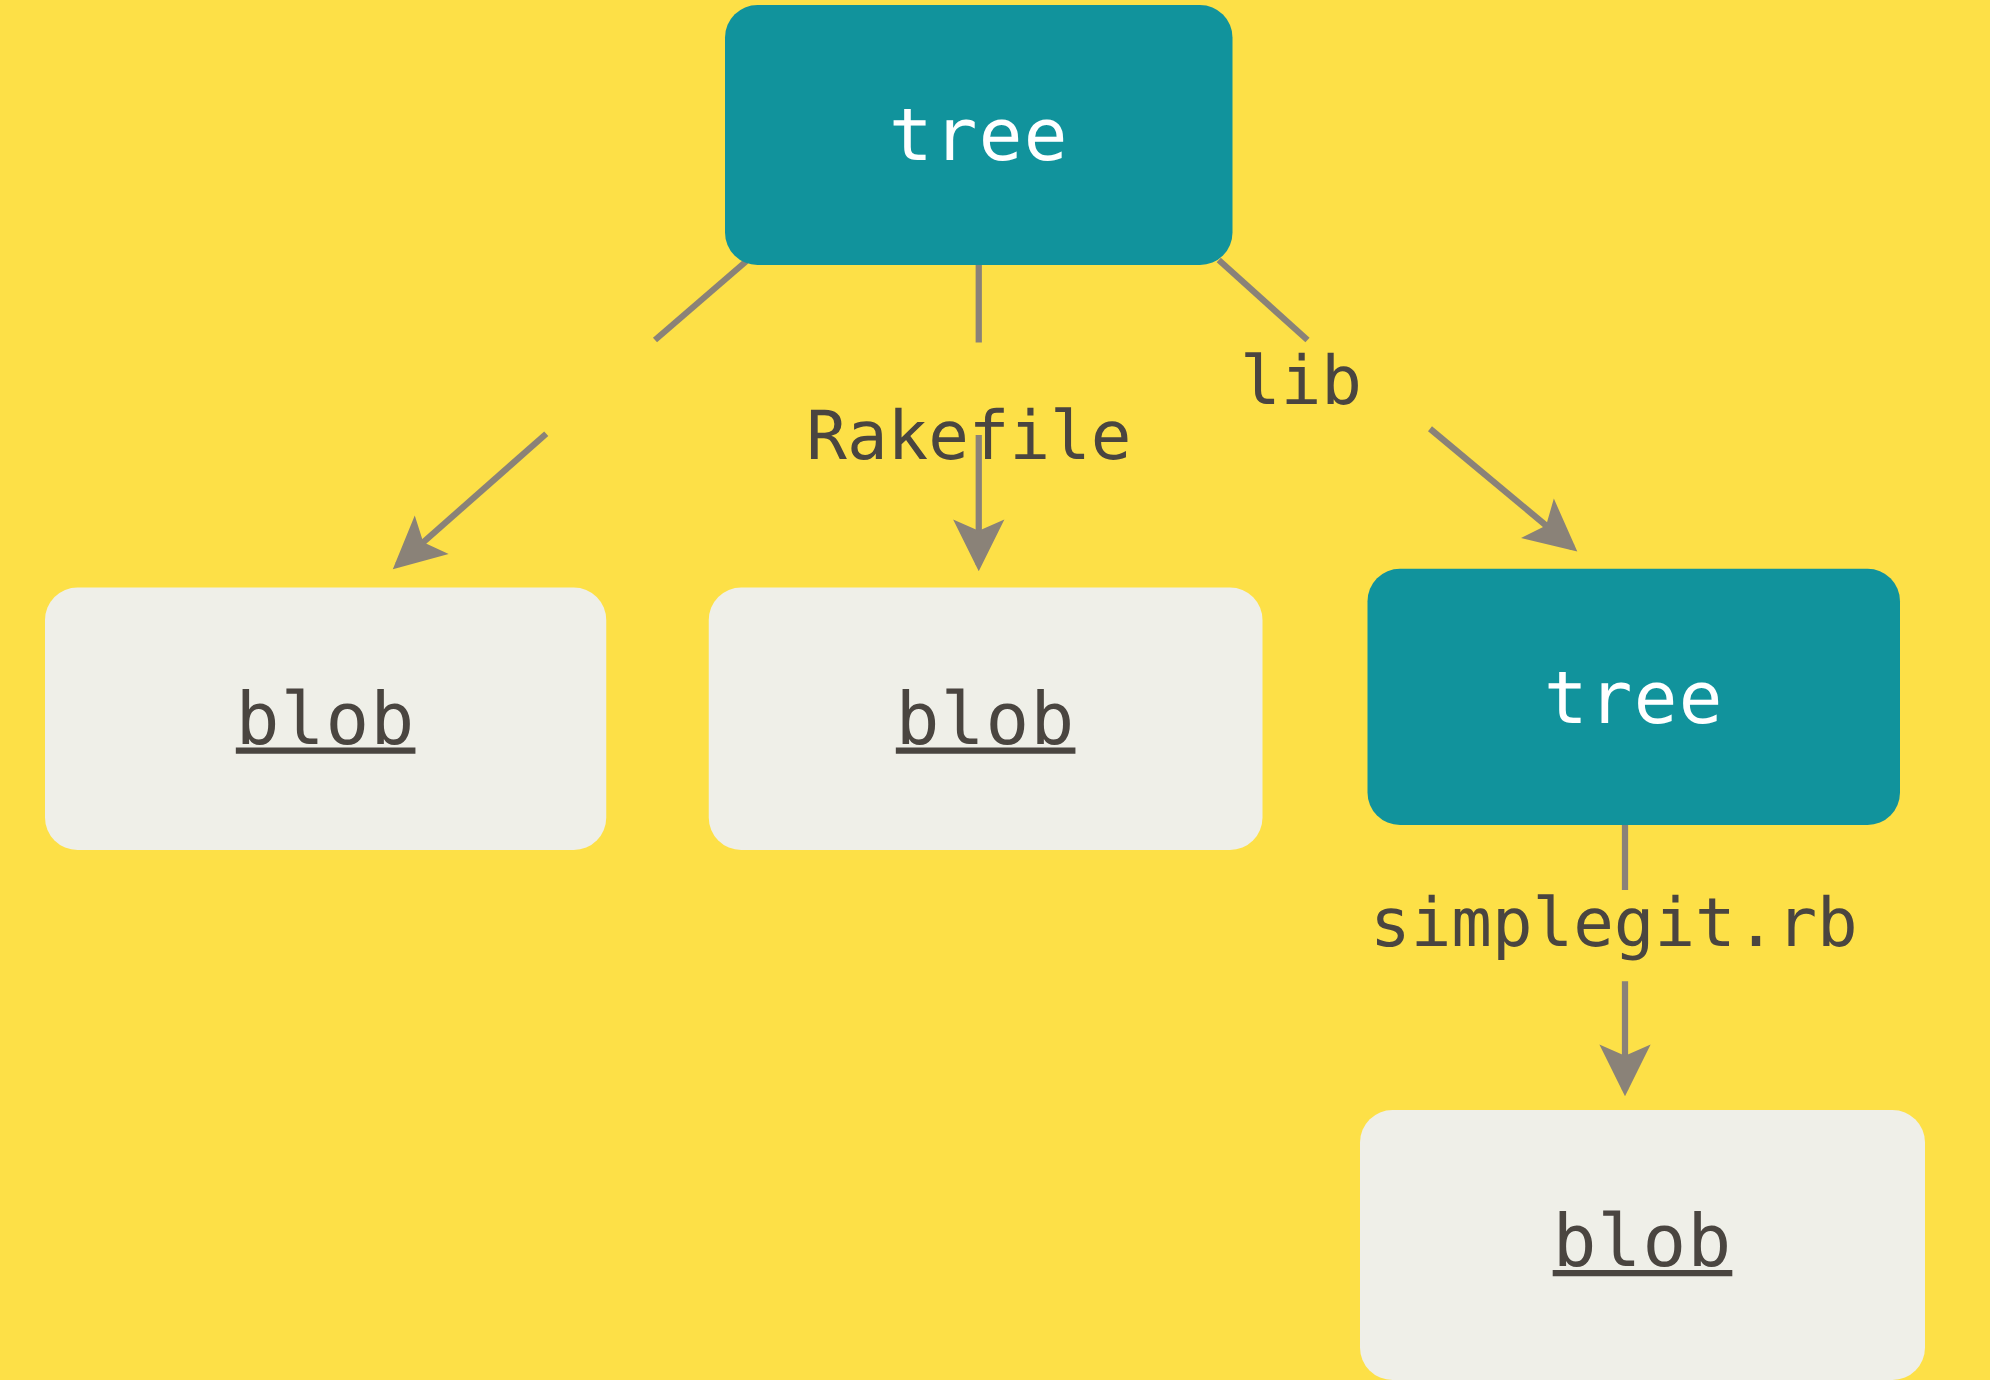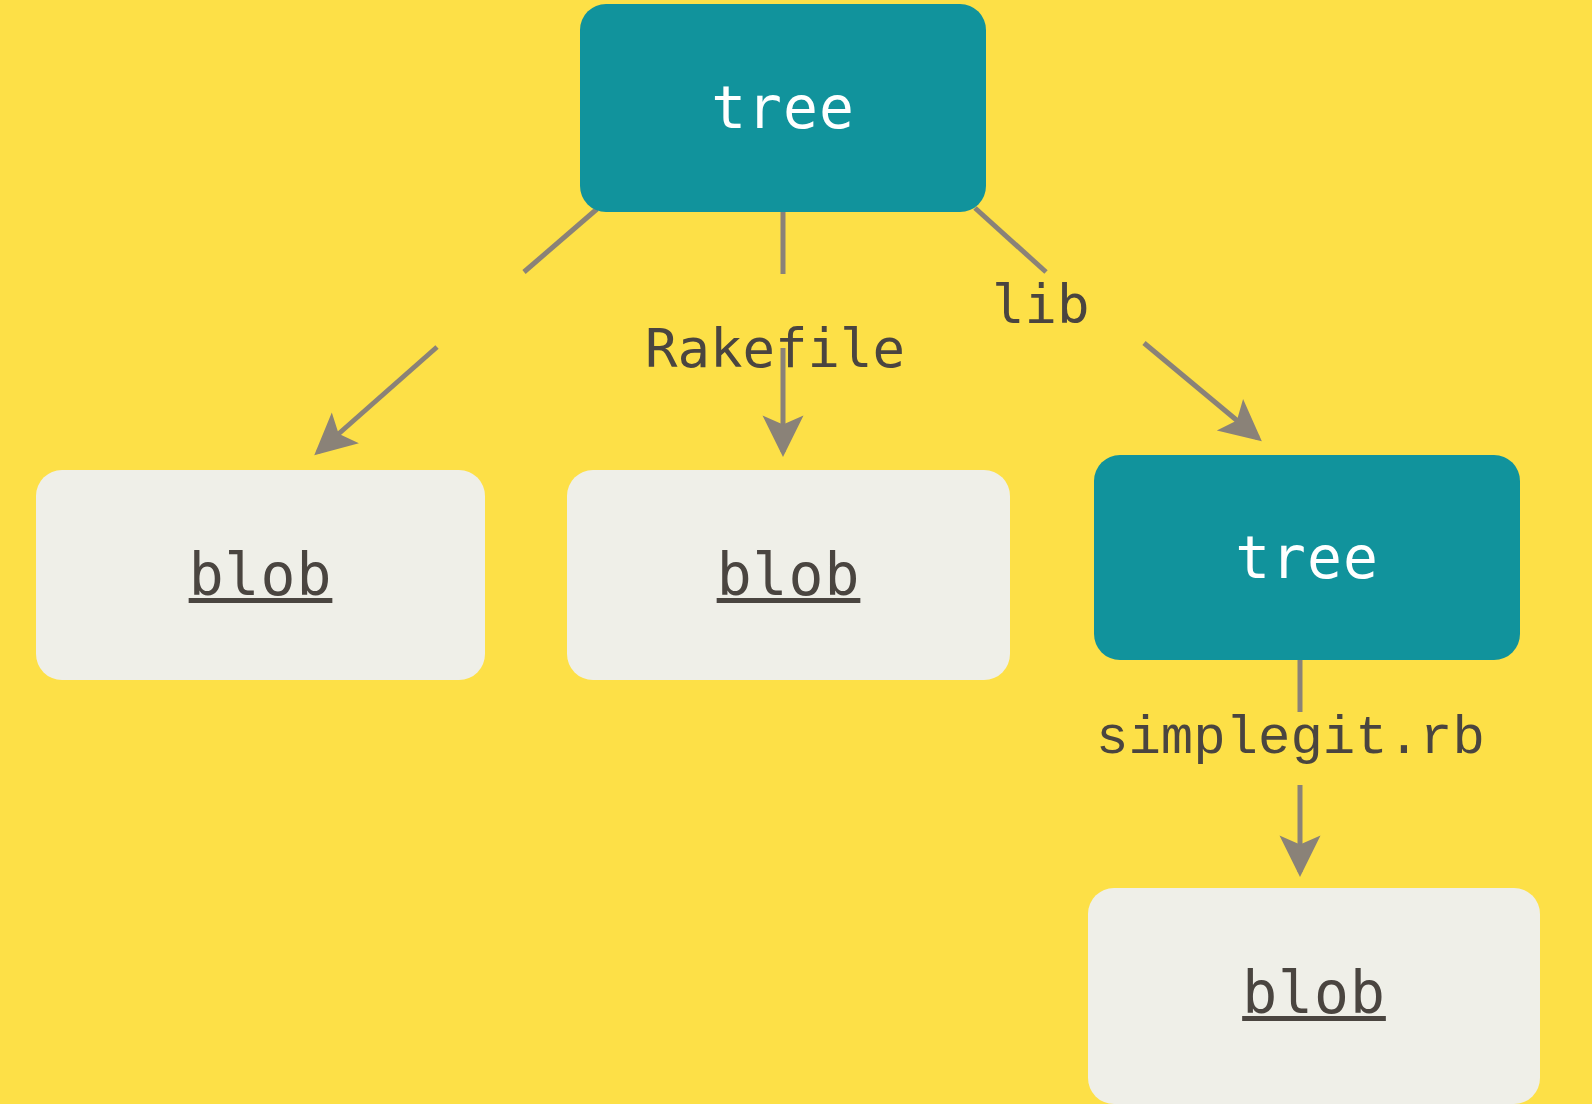--- a/index.html
+++ b/index.html
@@ -113,15 +113,15 @@
 
   <div class="node node-blob" style="left:1088px; top:888px; width:452px; height:216px;">
     <span class="node-label" style="margin-top:-6px;">blob</span>
   </div>
 
 
   <div class="edge-label" style="left:645px; top:278px;margin-top:44px;">Rakefile</div>
 
   <div class="edge-label" style="left:992px; top:278px;">lib</div>
 
-  <div class="edge-label" style="left:1096px; top:712px;font-family:Liberation Mono, monospace;">simplegit.rb</div>
+  <div class="edge-label" style="left:1096px; top:712px;">simplegit.rb</div>
 
 </div>
 
 </body></html>

